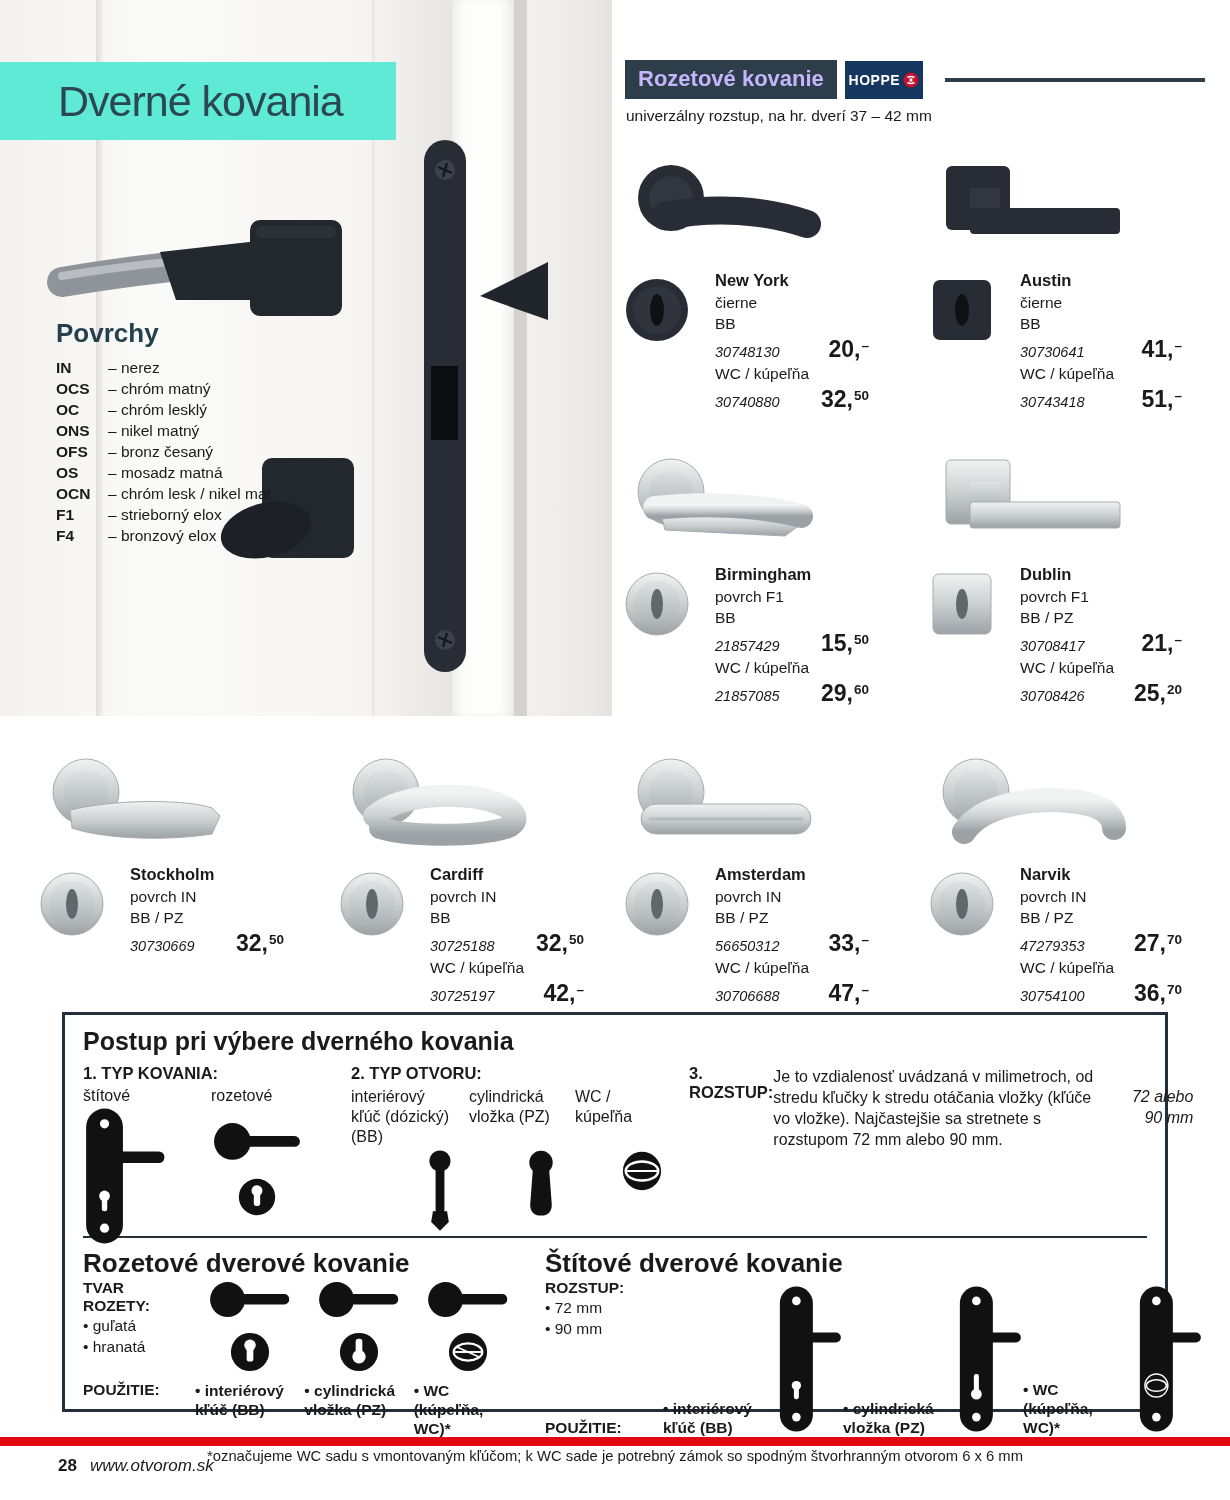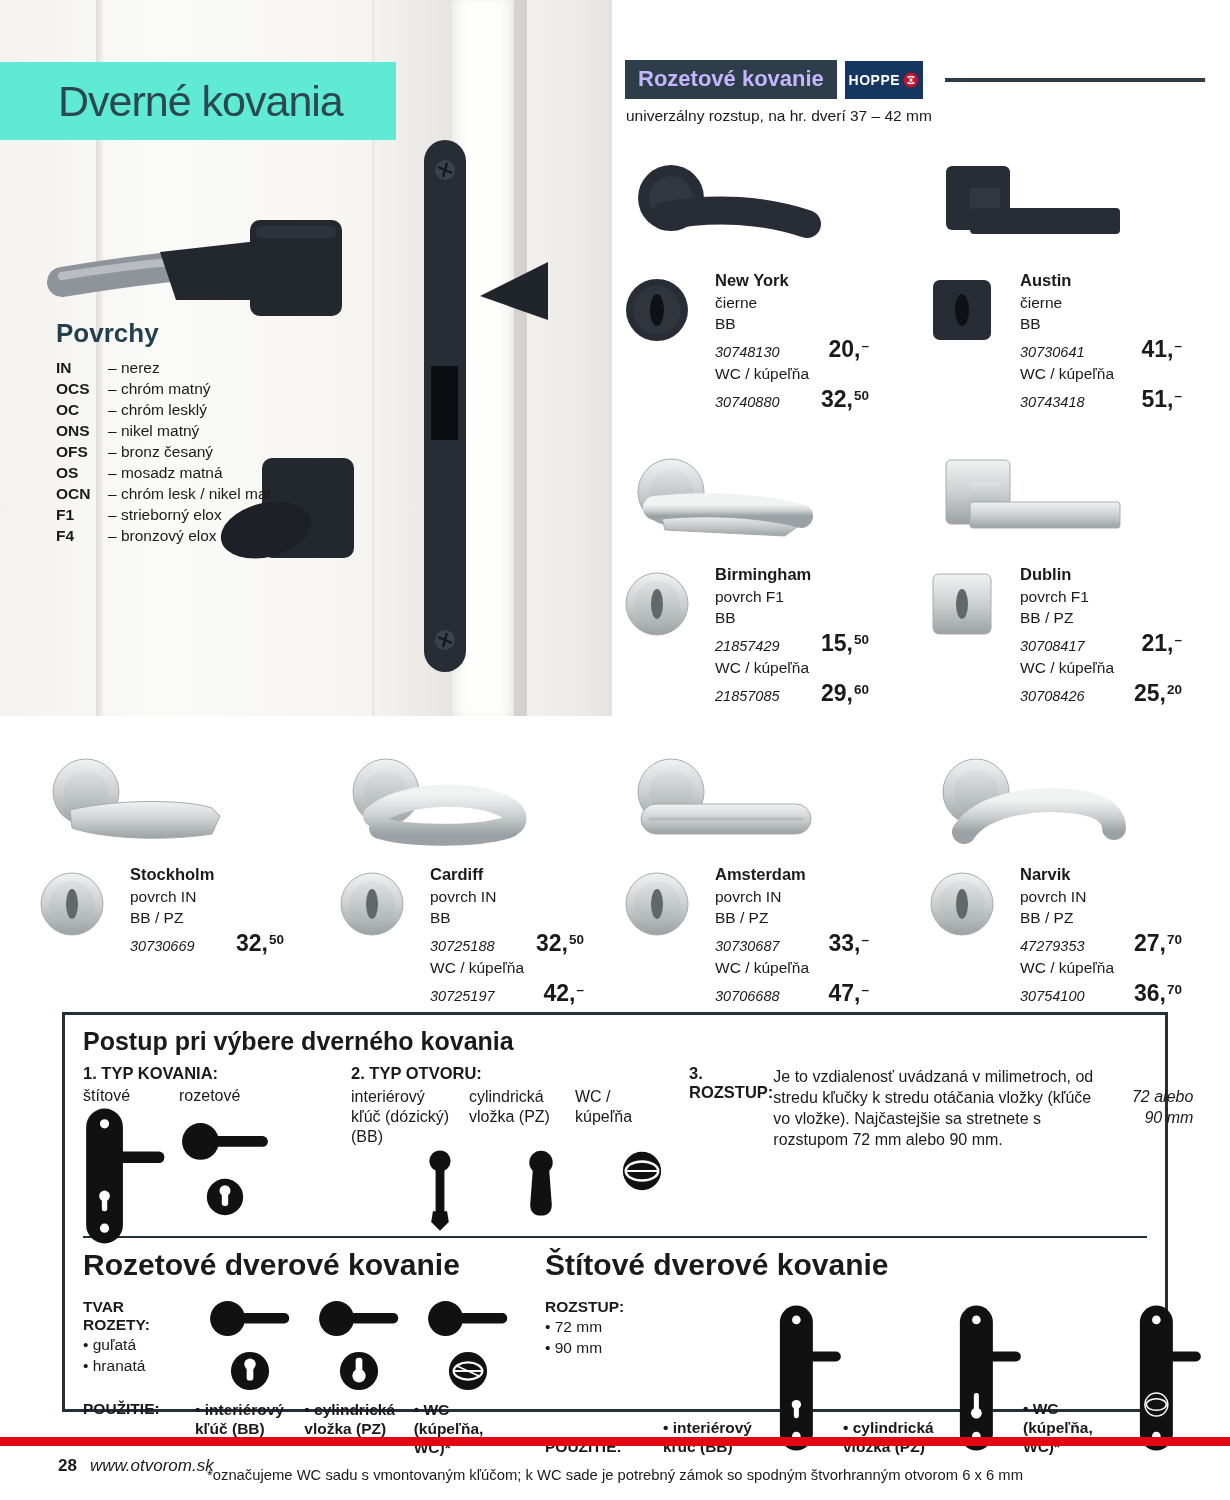--- a/index.html
+++ b/index.html
@@ -61,21 +61,21 @@
   #p6{left:625px;top:752px;width:292px;}
   #p7{left:930px;top:752px;width:300px;}
 
   
   .guide{position:absolute;left:62px;top:1012px;width:1106px;height:400px;border:3px solid #232f3a;
          box-sizing:border-box;padding:12px 18px 10px;}
   .g-title{font-size:25px;font-weight:bold;}
   .g-row1{display:flex;margin-top:8px;height:168px;}
   .step-title{font-weight:bold;font-size:16.5px;margin-bottom:4px;}
   .s1{width:268px;flex:none;}
-  .s1opts{display:flex;gap:10px;}
+  .s1opts{display:flex;gap:42px;}
   .s1opt{font-size:16px;}
   .s1opt .oplabel{display:block;margin-bottom:2px;}
   .roz-icons{display:flex;flex-direction:column;align-items:center;gap:10px;margin-top:14px;}
   .s2{width:338px;flex:none;}
   .s2opts{display:flex;gap:14px;}
   .s2opt{display:flex;flex-direction:column;font-size:16px;line-height:20px;}
   .s2opt .s2lab{min-height:62px;}
   .s2opt svg{align-self:flex-end;}
   .s3{flex:1;display:flex;flex-direction:row;}
   .s3-body{display:flex;}
@@ -83,21 +83,21 @@
   .s3-right{display:flex;margin-left:auto;align-items:flex-start;gap:44px;}
   .s3-measure{font-style:italic;font-size:16px;width:82px;text-align:right;margin-top:22px;line-height:21px;}
   .s3-arrow{margin:26px 4px 0 8px;}
   .s3-plate{margin-top:-14px;}
 
   .g-div{border-top:2px solid #232f3a;margin:4px 0 8px;}
   .g-row2{display:flex;align-items:stretch;}
   .g-left{width:440px;flex:none;}
   .g-vline{width:2px;background:#232f3a;margin:0 16px 0 6px;}
   .g-right{flex:1;}
-  .h2{font-size:30px;font-weight:bold;margin:2px 0 16px;}
+  .h2{font-size:26px;font-weight:bold;margin:2px 0 0;}
   .roz-grid{display:grid;grid-template-columns:112px 1fr 1fr 1fr;row-gap:8px;}
   .lbl{font-weight:bold;font-size:15.5px;}
   .blt{font-size:15.5px;line-height:21px;}
   .blt::before{content:"• ";}
   .ub{font-weight:bold;font-size:15.5px;line-height:19px;}
   .ub::before{content:"• ";}
   .icon-stack{display:flex;flex-direction:column;align-items:center;gap:8px;}
   .stit-flex{display:flex;align-items:flex-end;}
   .stit-col1{display:flex;flex-direction:column;justify-content:space-between;height:158px;width:118px;flex:none;}
   .stit-pair{display:flex;align-items:flex-end;}
@@ -396,21 +396,21 @@
       <svg class="rosette" width="64" height="78" viewBox="0 0 64 78">
         <circle cx="32" cy="38" r="31" fill="url(#chr)" stroke="#a7acaf"></circle>
         <circle cx="32" cy="38" r="23" fill="url(#chrD)"></circle>
         <ellipse cx="32" cy="38" rx="6" ry="15" fill="#62676b"></ellipse>
       </svg>
       <div class="info">
         <div class="p-name">Amsterdam</div>
         <div>povrch IN</div>
         <div>BB / PZ</div>
         <div class="prow">
-            <span class="code">30730687</span>
+            <span class="code">56650312</span>
             <span class="price"><span>33,</span><sup>–</sup></span>
           </div>
         <div>WC / kúpeľňa</div>
         <div class="prow">
             <span class="code">30706688</span>
             <span class="price"><span>47,</span><sup>–</sup></span>
           </div>
       </div>
     </div>
   </div>

